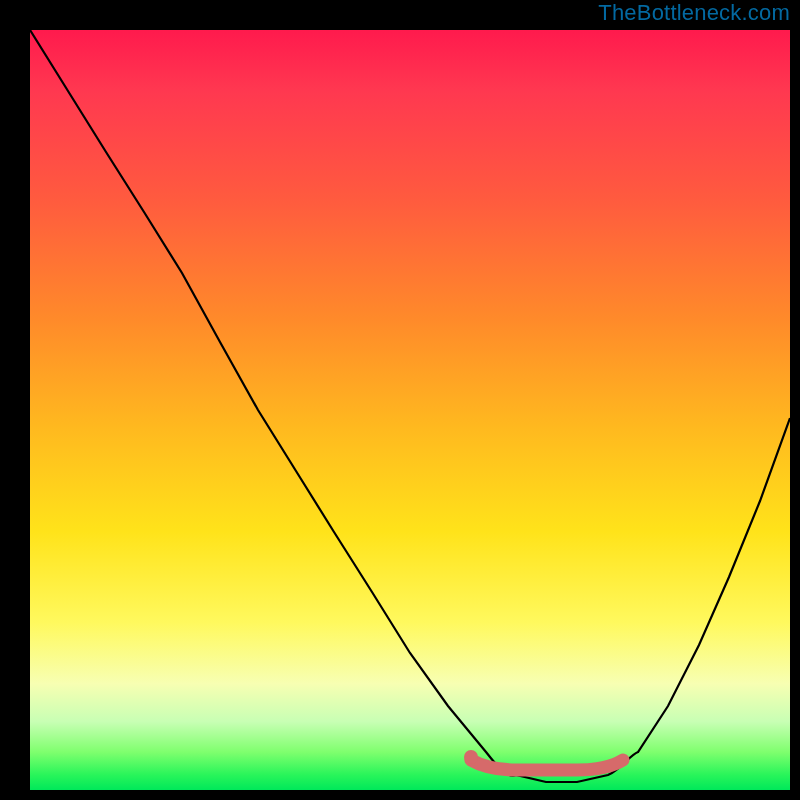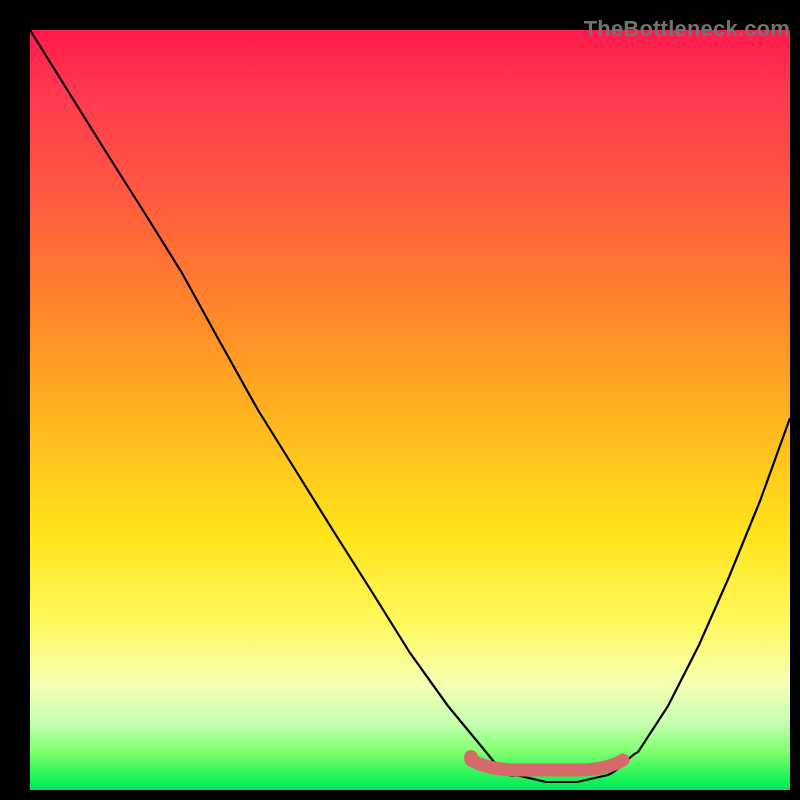--- a/index.html
+++ b/index.html
@@ -12,25 +12,25 @@
     font-family: Arial, Helvetica, sans-serif;
   }
   .frame {
     position: relative;
     width: 800px;
     height: 800px;
     background: #000;
   }
   .watermark {
     position: absolute;
-    top: 16px;
+    top: 0;
     right: 10px;
-    color: #737373;
+    color: #0369a1;
     font-size: 22px;
-    font-weight: bold;
+    font-weight: normal;
     letter-spacing: 0.2px;
     z-index: 10;
   }
   .plot-area {
     position: absolute;
     left: 30px;
     top: 30px;
     width: 760px;
     height: 760px;
     overflow: hidden;

